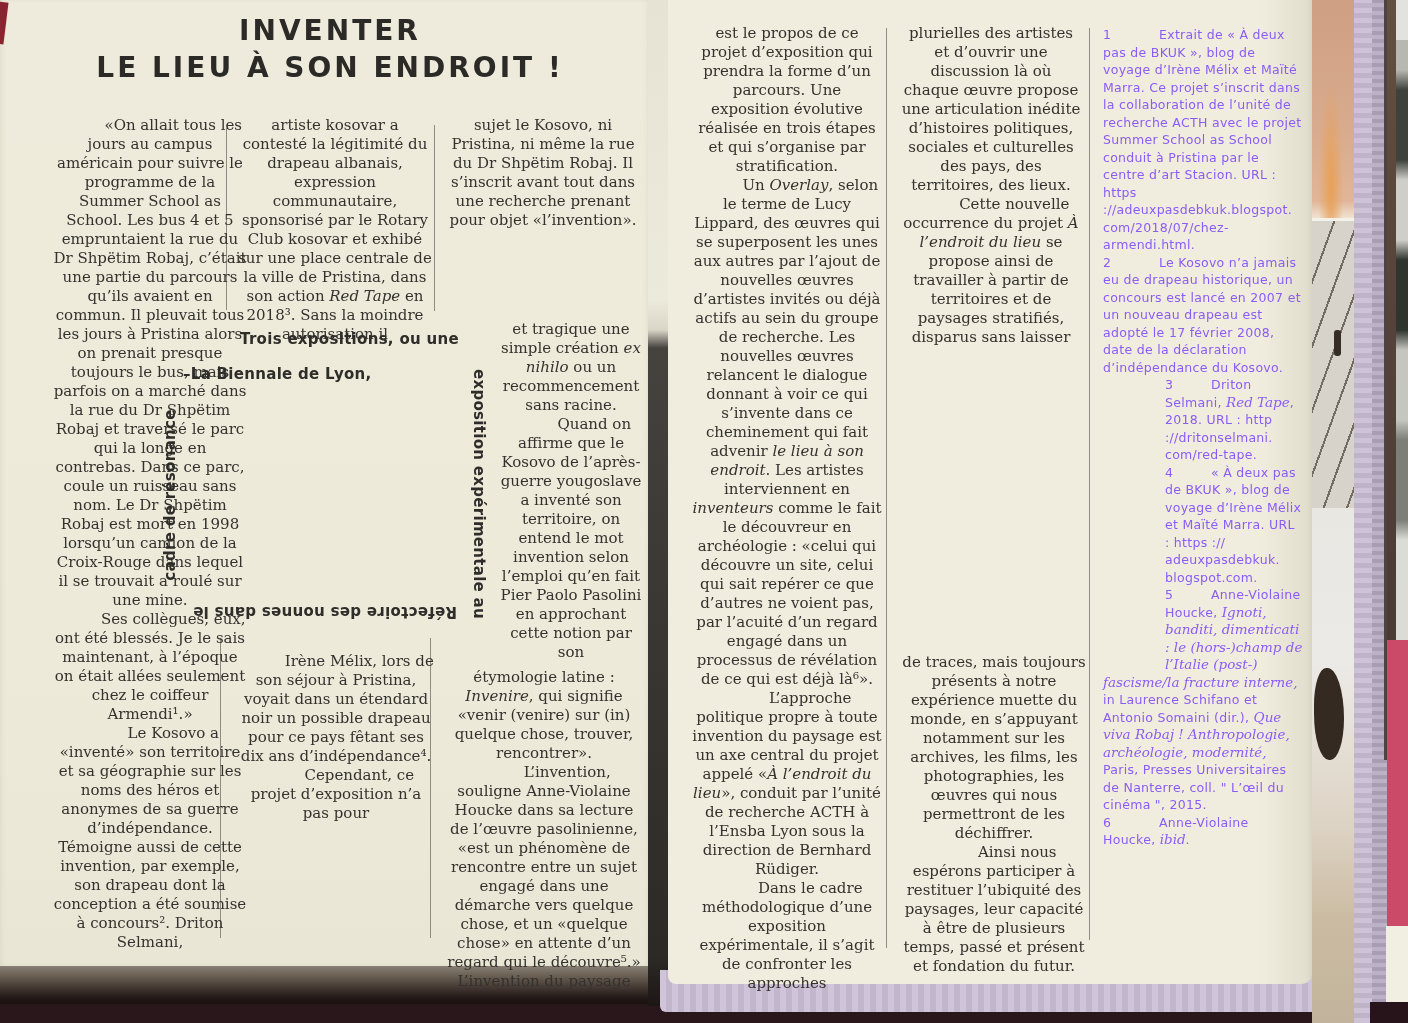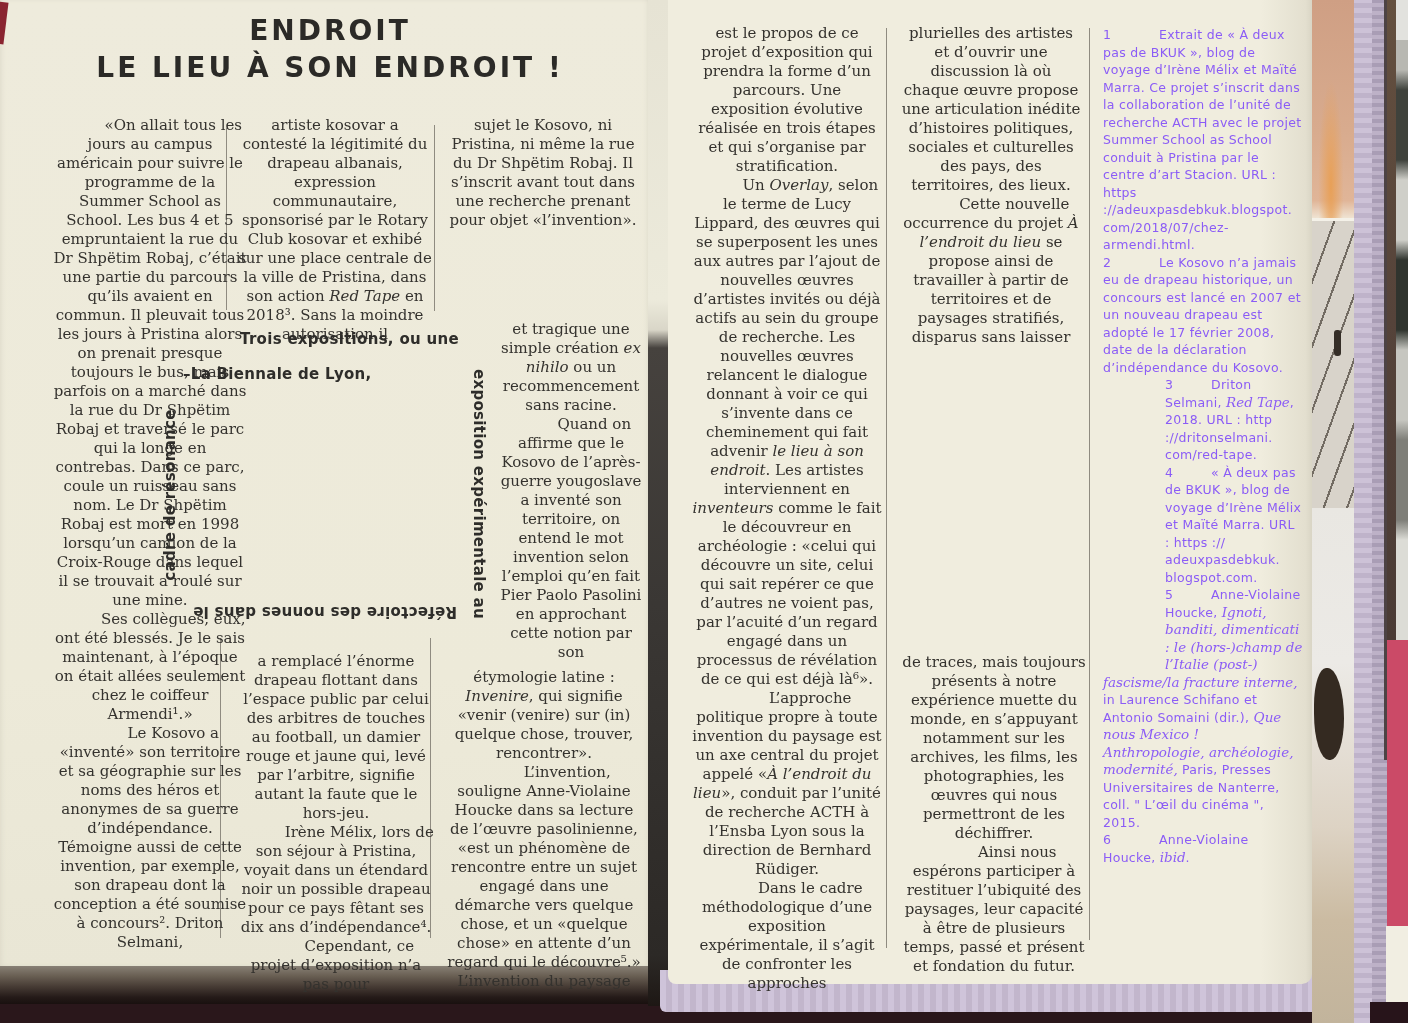--- a/index.html
+++ b/index.html
@@ -102,34 +102,33 @@
   <div class="abs corner-maroon"></div>
 
   <div class="abs rule" style="left:226px;top:128px;height:182px;"></div>
   <div class="abs rule" style="left:434px;top:125px;height:186px;"></div>
   <div class="abs rule" style="left:220px;top:638px;height:300px;"></div>
   <div class="abs rule" style="left:430px;top:638px;height:300px;"></div>
   <div class="abs rule" style="left:886px;top:28px;height:920px;"></div>
   <div class="abs rule" style="left:1089px;top:28px;height:912px;"></div>
 
   <div class="abs title" style="left:55px;top:12px;width:550px;">
-    <div>ENDROIT</div>
+    <div>INVENTER</div>
     <div>LE LIEU À SON ENDROIT !</div>
   </div>
 
   <div class="abs col" style="left:20px;top:116px;width:196px;margin-left:32px;">
       <p class="para ind"><span>«On allait tous les jours au campus américain pour suivre le programme de la Summer School as School. Les bus 4 et 5 empruntaient la rue du Dr Shpëtim Robaj, c’était une partie du parcours qu’ils avaient en commun. Il pleuvait tous les jours à Pristina alors on prenait presque toujours le bus, mais parfois on a marché dans la rue du Dr Shpëtim Robaj et traversé le parc qui la longe en contrebas. Dans ce parc, coule un ruisseau sans nom. Le Dr Shpëtim Robaj est mort en 1998 lorsqu’un camion de la Croix-Rouge dans lequel il se trouvait a roulé sur une mine.</span></p>
       <p class="para ind"><span>Ses collègues, eux, ont été blessés. Je le sais maintenant, à l’époque on était allées seulement chez le coiffeur Armendi¹.»</span></p>
       <p class="para ind"><span>Le Kosovo a «inventé» son territoire et sa géographie sur les noms des héros et anonymes de sa guerre d’indépendance. Témoigne aussi de cette invention, par exemple, son drapeau dont la conception a été soumise à concours². Driton Selmani,</span></p>
     </div>
   <div class="abs col" style="left:237px;top:116px;width:196px;">
       <p class="para"><span>artiste kosovar a contesté la légitimité du drapeau albanais, expression communautaire, sponsorisé par le Rotary Club kosovar et exhibé sur une place centrale de la ville de Pristina, dans son action </span><span class="it">Red Tape</span><span> en 2018³. Sans la moindre autorisation il</span></p>
     </div>
   <div class="abs col" style="left:237px;top:652px;width:198px;">
-      <p class="para"><span>a remplacé l’énorme drapeau flottant dans l’espace public par celui des arbitres de touches au football, un damier rouge et jaune qui, levé par l’arbitre, signifie autant la faute que le hors-jeu.</span></p>
       <p class="para ind"><span>Irène Mélix, lors de son séjour à Pristina, voyait dans un étendard noir un possible drapeau pour ce pays fêtant ses dix ans d’indépendance⁴.</span></p>
       <p class="para ind"><span>Cependant, ce projet d’exposition n’a pas pour</span></p>
     </div>
   <div class="abs col" style="left:443px;top:116px;width:200px;">
       <p class="para"><span>sujet le Kosovo, ni Pristina, ni même la rue du Dr Shpëtim Robaj. Il s’inscrit avant tout dans une recherche prenant pour objet «l’invention».</span></p>
     </div>
   <div class="abs col" style="left:500px;top:320px;width:142px;">
       <p class="para"><span>et tragique une simple création </span><span class="it">ex nihilo</span><span> ou un recommencement sans racine.</span></p>
       <p class="para ind"><span>Quand on affirme que le Kosovo de l’après-guerre yougoslave a inventé son territoire, on entend le mot invention selon l’emploi qu’en fait Pier Paolo Pasolini en approchant cette notion par son</span></p>
     </div>
@@ -157,17 +156,17 @@
   <div class="abs col" style="left:901px;top:653px;width:186px;">
       <p class="para"><span>de traces, mais toujours présents à notre expérience muette du monde, en s’appuyant notamment sur les archives, les films, les photographies, les œuvres qui nous permettront de les déchiffrer.</span></p>
       <p class="para ind"><span>Ainsi nous espérons participer à restituer l’ubiquité des paysages, leur capacité à être de plusieurs temps, passé et présent et fondation du futur.</span></p>
     </div>
   <div class="abs fn-col" style="left:1103px;top:26px;width:200px;">
       <p class="para"><span class="fn-num">1</span><span>Extrait de « À deux pas de BKUK », blog de voyage d’Irène Mélix et Maïté Marra. Ce projet s’inscrit dans la collaboration de l’unité de recherche ACTH avec le projet Summer School as School conduit à Pristina par le centre d’art Stacion. URL : https ://adeuxpasdebkuk.blogspot. com/2018/07/chez-armendi.html.</span></p>
       <p class="para gap"><span class="fn-num">2</span><span>Le Kosovo n’a jamais eu de drapeau historique, un concours est lancé en 2007 et un nouveau drapeau est adopté le 17 février 2008, date de la déclaration d’indépendance du Kosovo.</span></p>
       <p class="para gap fn-ind"><span class="fn-num">3</span><span>Driton Selmani, </span><span class="it">Red Tape</span><span>, 2018. URL : http ://dritonselmani. com/red-tape.</span></p>
       <p class="para gap fn-ind"><span class="fn-num">4</span><span>« À deux pas de BKUK », blog de voyage d’Irène Mélix et Maïté Marra. URL : https :// adeuxpasdebkuk. blogspot.com.</span></p>
       <p class="para gap fn-ind"><span class="fn-num">5</span><span>Anne-Violaine Houcke, </span><span class="it">Ignoti, banditi, dimenticati : le (hors-)champ de l’Italie (post-)</span></p>
-      <p class="para"><span class="it">fascisme/la fracture interne,</span><span> in Laurence Schifano et Antonio Somaini (dir.), </span><span class="it">Que nous Mexico ! Anthropologie, archéologie, modernité,</span><span> Paris, Presses Universitaires de Nanterre, coll. " L’œil du cinéma ", 2015.</span></p>
+      <p class="para"><span class="it">fascisme/la fracture interne,</span><span> in Laurence Schifano et Antonio Somaini (dir.), </span><span class="it">Que viva Robaj ! Anthropologie, archéologie, modernité,</span><span> Paris, Presses Universitaires de Nanterre, coll. " L’œil du cinéma ", 2015.</span></p>
       <p class="para gap"><span class="fn-num">6</span><span>Anne-Violaine Houcke, </span><span class="it">ibid</span><span>.</span></p>
     </div>
 
 </div>
 
 </body></html>

